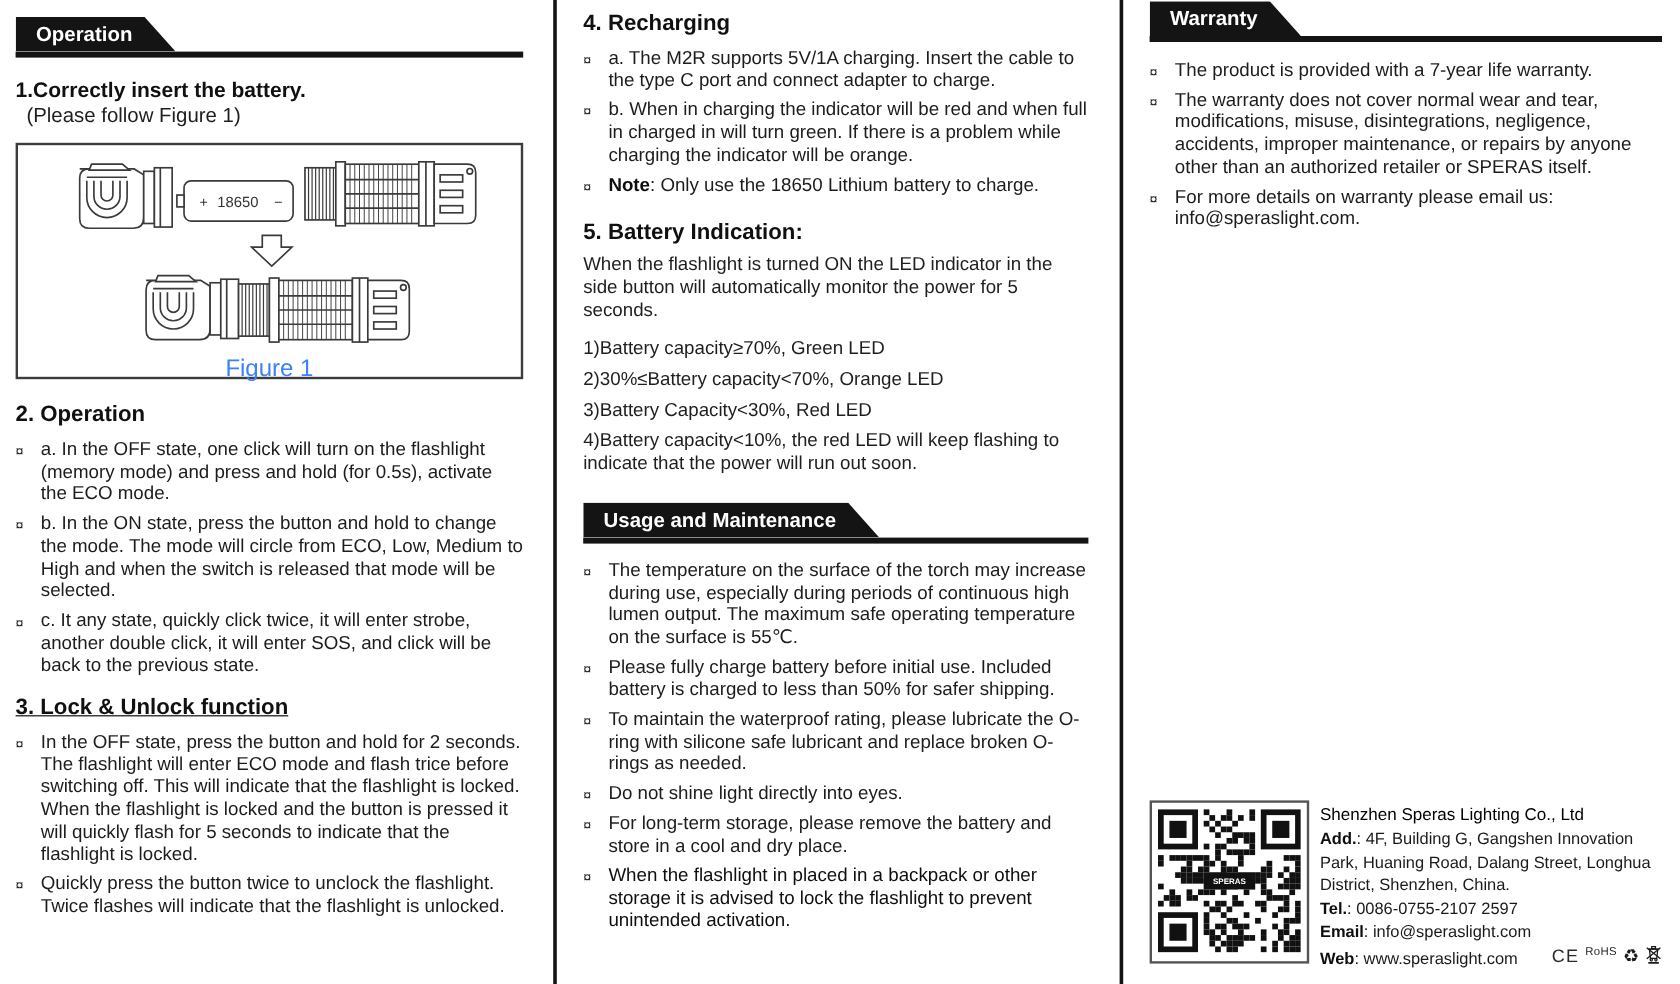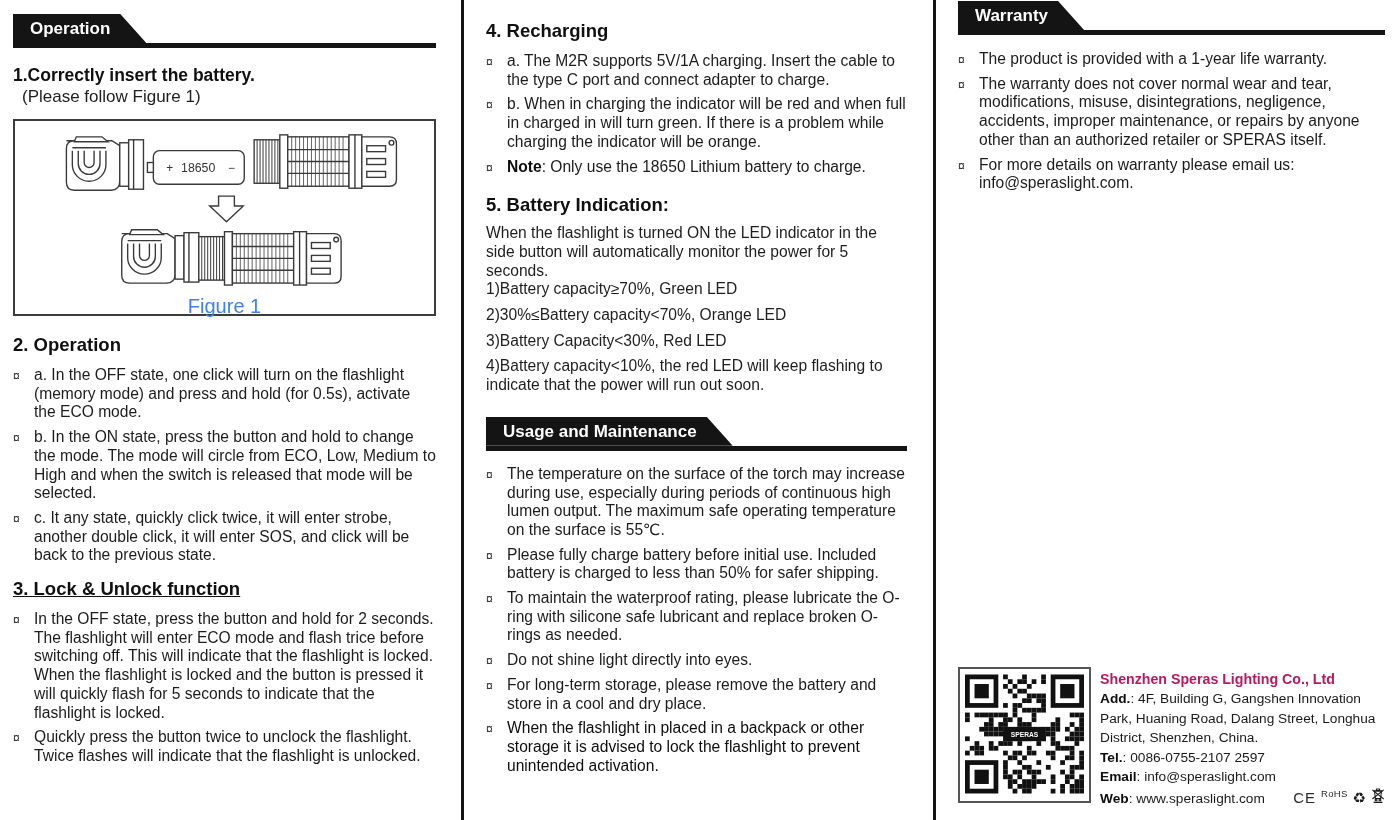--- a/index.html
+++ b/index.html
@@ -38,21 +38,21 @@
   .bold-bullet { font-weight:normal; color:#0e0e0e; }
 
   .mt20 { margin-top:18px; }
   .mt14 { margin-top:13px;text-decoration:underline; }
   .para { font-size:15.6px; line-height:1.2; margin-top:8px; }
   .s5-item { font-size:15.6px; line-height:1.2; margin-top:7px; }
 
   .company-block { margin-top:auto; margin-bottom:12px; display:flex; gap:9px; }
   .qr-box { width:133px; height:136px; border:2px solid #555; flex:none; padding:5px; background:#fff; }
   .company-info { flex:1; font-size:13.7px; line-height:1.42; color:#1a1a1a; padding-top:2px; }
-  .company-name { font-weight:bold; font-size:14.2px; color:#be185d; }
+  .company-name { font-weight:normal; font-size:14.2px; color:#000000; }
   .weblins { display:flex; align-items:flex-end; }
   .certs { margin-left:auto; display:flex; align-items:flex-start; gap:5px; color:#222; }
   .ce-mark { font-size:15px; letter-spacing:1px; color:#2a2a2a; }
   .rohs-mark { font-size:9.5px; color:#2a2a2a; letter-spacing:0.3px; }
   .recycle-mark { font-size:15px; color:#1a1a1a; }
 
   svg text { font-family:"Liberation Sans","DejaVu Sans",sans-serif; }
 </style>
 </head>
 <body>
@@ -143,39 +143,39 @@
       <div class="bullet-row">
         <span class="bullet-glyph">¤</span>
         <span class="btext">Quickly press the button twice to unclock the flashlight. Twice flashes will indicate that the flashlight is unlocked.</span>
       </div>
     </div>
   </section>
 
   <div class="vline"></div>
 
   <section class="col col2">
-    <div class="sec-title" style="margin-top:20px">4. Recharging</div>
+    <div class="sec-title" style="margin-top:8px">4. Recharging</div>
     <div class="bullets">
       <div class="bullet-row">
         <span class="bullet-glyph">¤</span>
         <span class="btext">a. The M2R supports 5V/1A charging. Insert the cable to the type C port and connect adapter to charge.</span>
       </div>
       <div class="bullet-row">
         <span class="bullet-glyph">¤</span>
         <span class="btext">b. When in charging the indicator will be red and when full in charged in will turn green. If there is a problem while charging the indicator will be orange.</span>
       </div>
       <div class="bullet-row">
         <span class="bullet-glyph">¤</span>
         <span class="btext"><b class="inline-label">Note</b><span>: Only use the 18650 Lithium battery to charge.</span></span>
       </div>
     </div>
 
     <div class="sec-title mt20">5. Battery Indication:</div>
     <div class="para">When the flashlight is turned ON the LED indicator in the side button will automatically monitor the power for 5 seconds.</div>
-    <div class="s5-item" style="margin-top:0">1)Battery capacity≥70%, Green LED</div>
+    <div class="s5-item" style="margin-top:14px">1)Battery capacity≥70%, Green LED</div>
     <div class="s5-item">2)30%≤Battery capacity&lt;70%, Orange LED</div>
     <div class="s5-item">3)Battery Capacity&lt;30%, Red LED</div>
     <div class="s5-item">4)Battery capacity&lt;10%, the red LED will keep flashing to indicate that the power will run out soon.</div>
 
     <div class="banner-row" style="margin-top:22px">
       <span class="banner">Usage and Maintenance</span>
     </div>
     <div class="bullets" style="margin-top:8px">
       <div class="bullet-row">
         <span class="bullet-glyph">¤</span>
@@ -206,21 +206,21 @@
 
   <div class="vline"></div>
 
   <section class="col col3">
     <div class="banner-row" style="margin-top:1px">
       <span class="banner">Warranty</span>
     </div>
     <div class="bullets" style="margin-top:9px">
       <div class="bullet-row">
         <span class="bullet-glyph">¤</span>
-        <span class="btext">The product is provided with a 1-year life warranty.</span>
+        <span class="btext">The product is provided with a 7-year life warranty.</span>
       </div>
       <div class="bullet-row">
         <span class="bullet-glyph">¤</span>
         <span class="btext">The warranty does not cover normal wear and tear, modifications, misuse, disintegrations, negligence, accidents, improper maintenance, or repairs by anyone other than an authorized retailer or SPERAS itself.</span>
       </div>
       <div class="bullet-row">
         <span class="bullet-glyph">¤</span>
         <span class="btext">For more details on warranty please email us: info@speraslight.com.</span>
       </div>
     </div>

